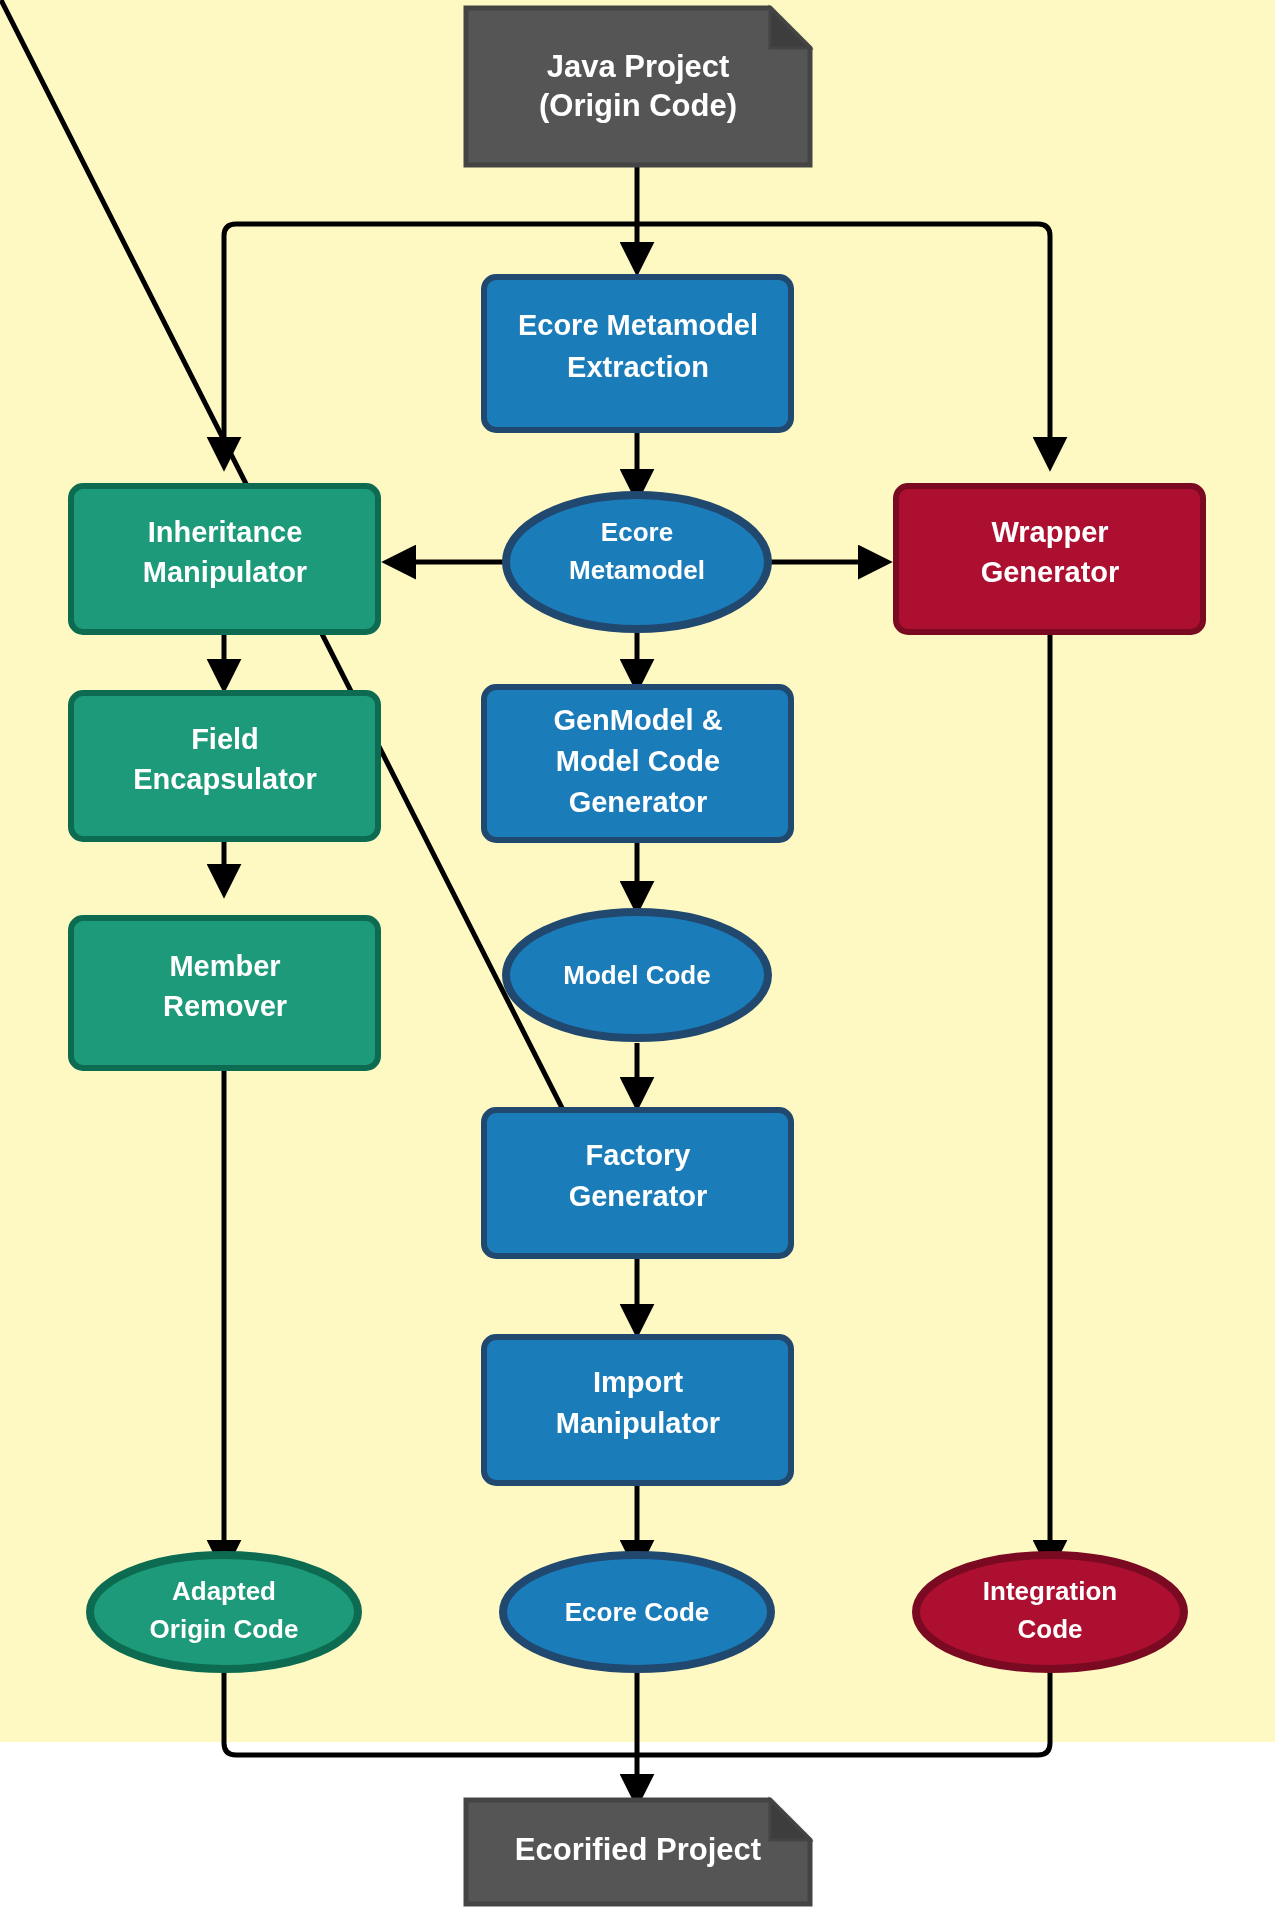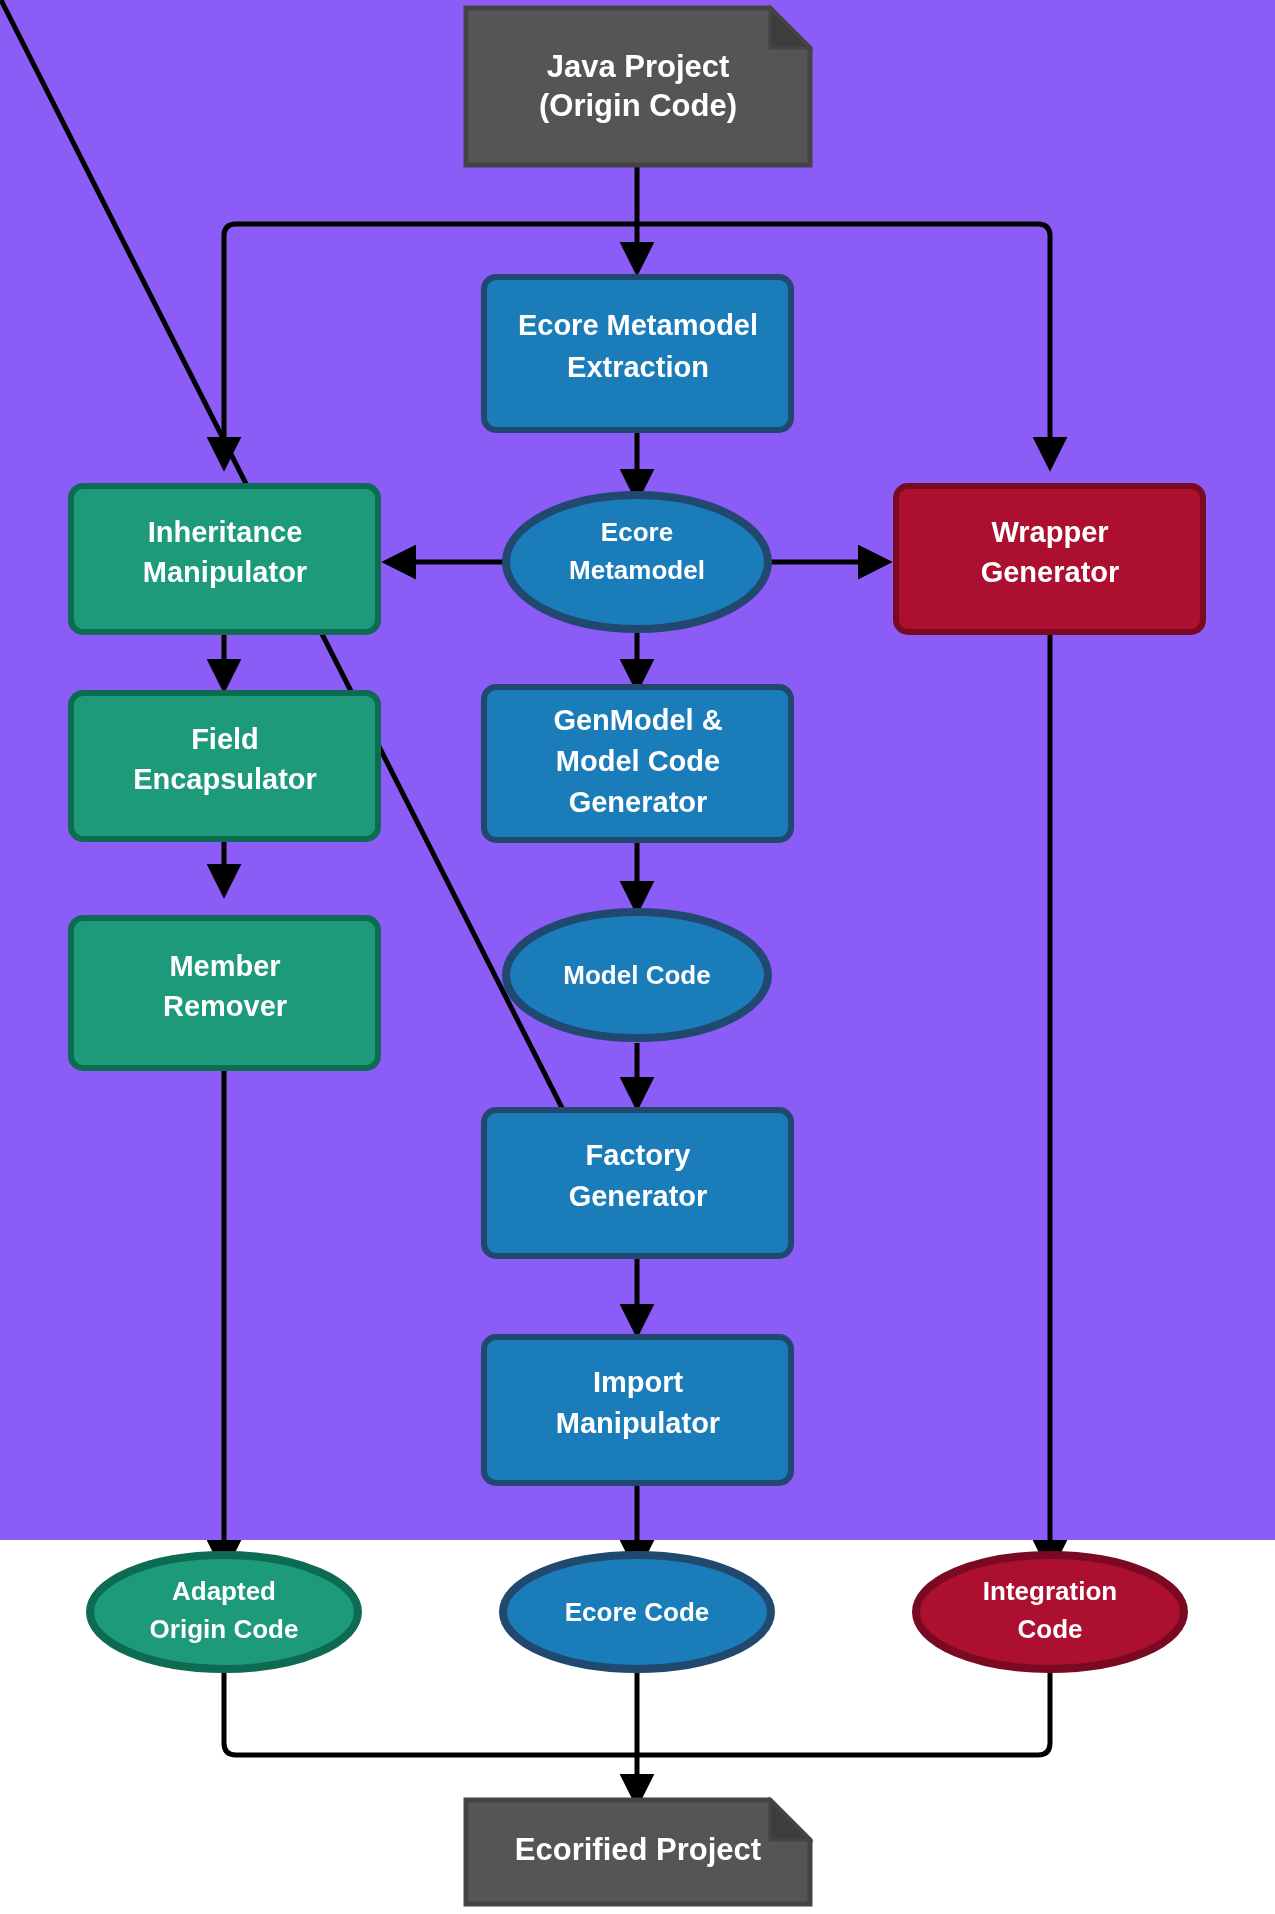--- a/index.html
+++ b/index.html
@@ -10,22 +10,22 @@
   }
   body {
     width: 1275px;
     height: 1914px;
     font-family: "Liberation Sans", sans-serif;
     overflow: hidden;
   }
   #diagram-root {
     position: relative;
     width: 1275px;
-    height: 1540px;
-    background: #8b5cf6;
+    height: 1742px;
+    background: #fef9c3;
   }
   svg#flowchart {
     display: block;
     width: 1275px;
     height: 1914px;
   }
   .node-label {
     font-family: "Liberation Sans", sans-serif;
     font-weight: bold;
     fill: #ffffff;

